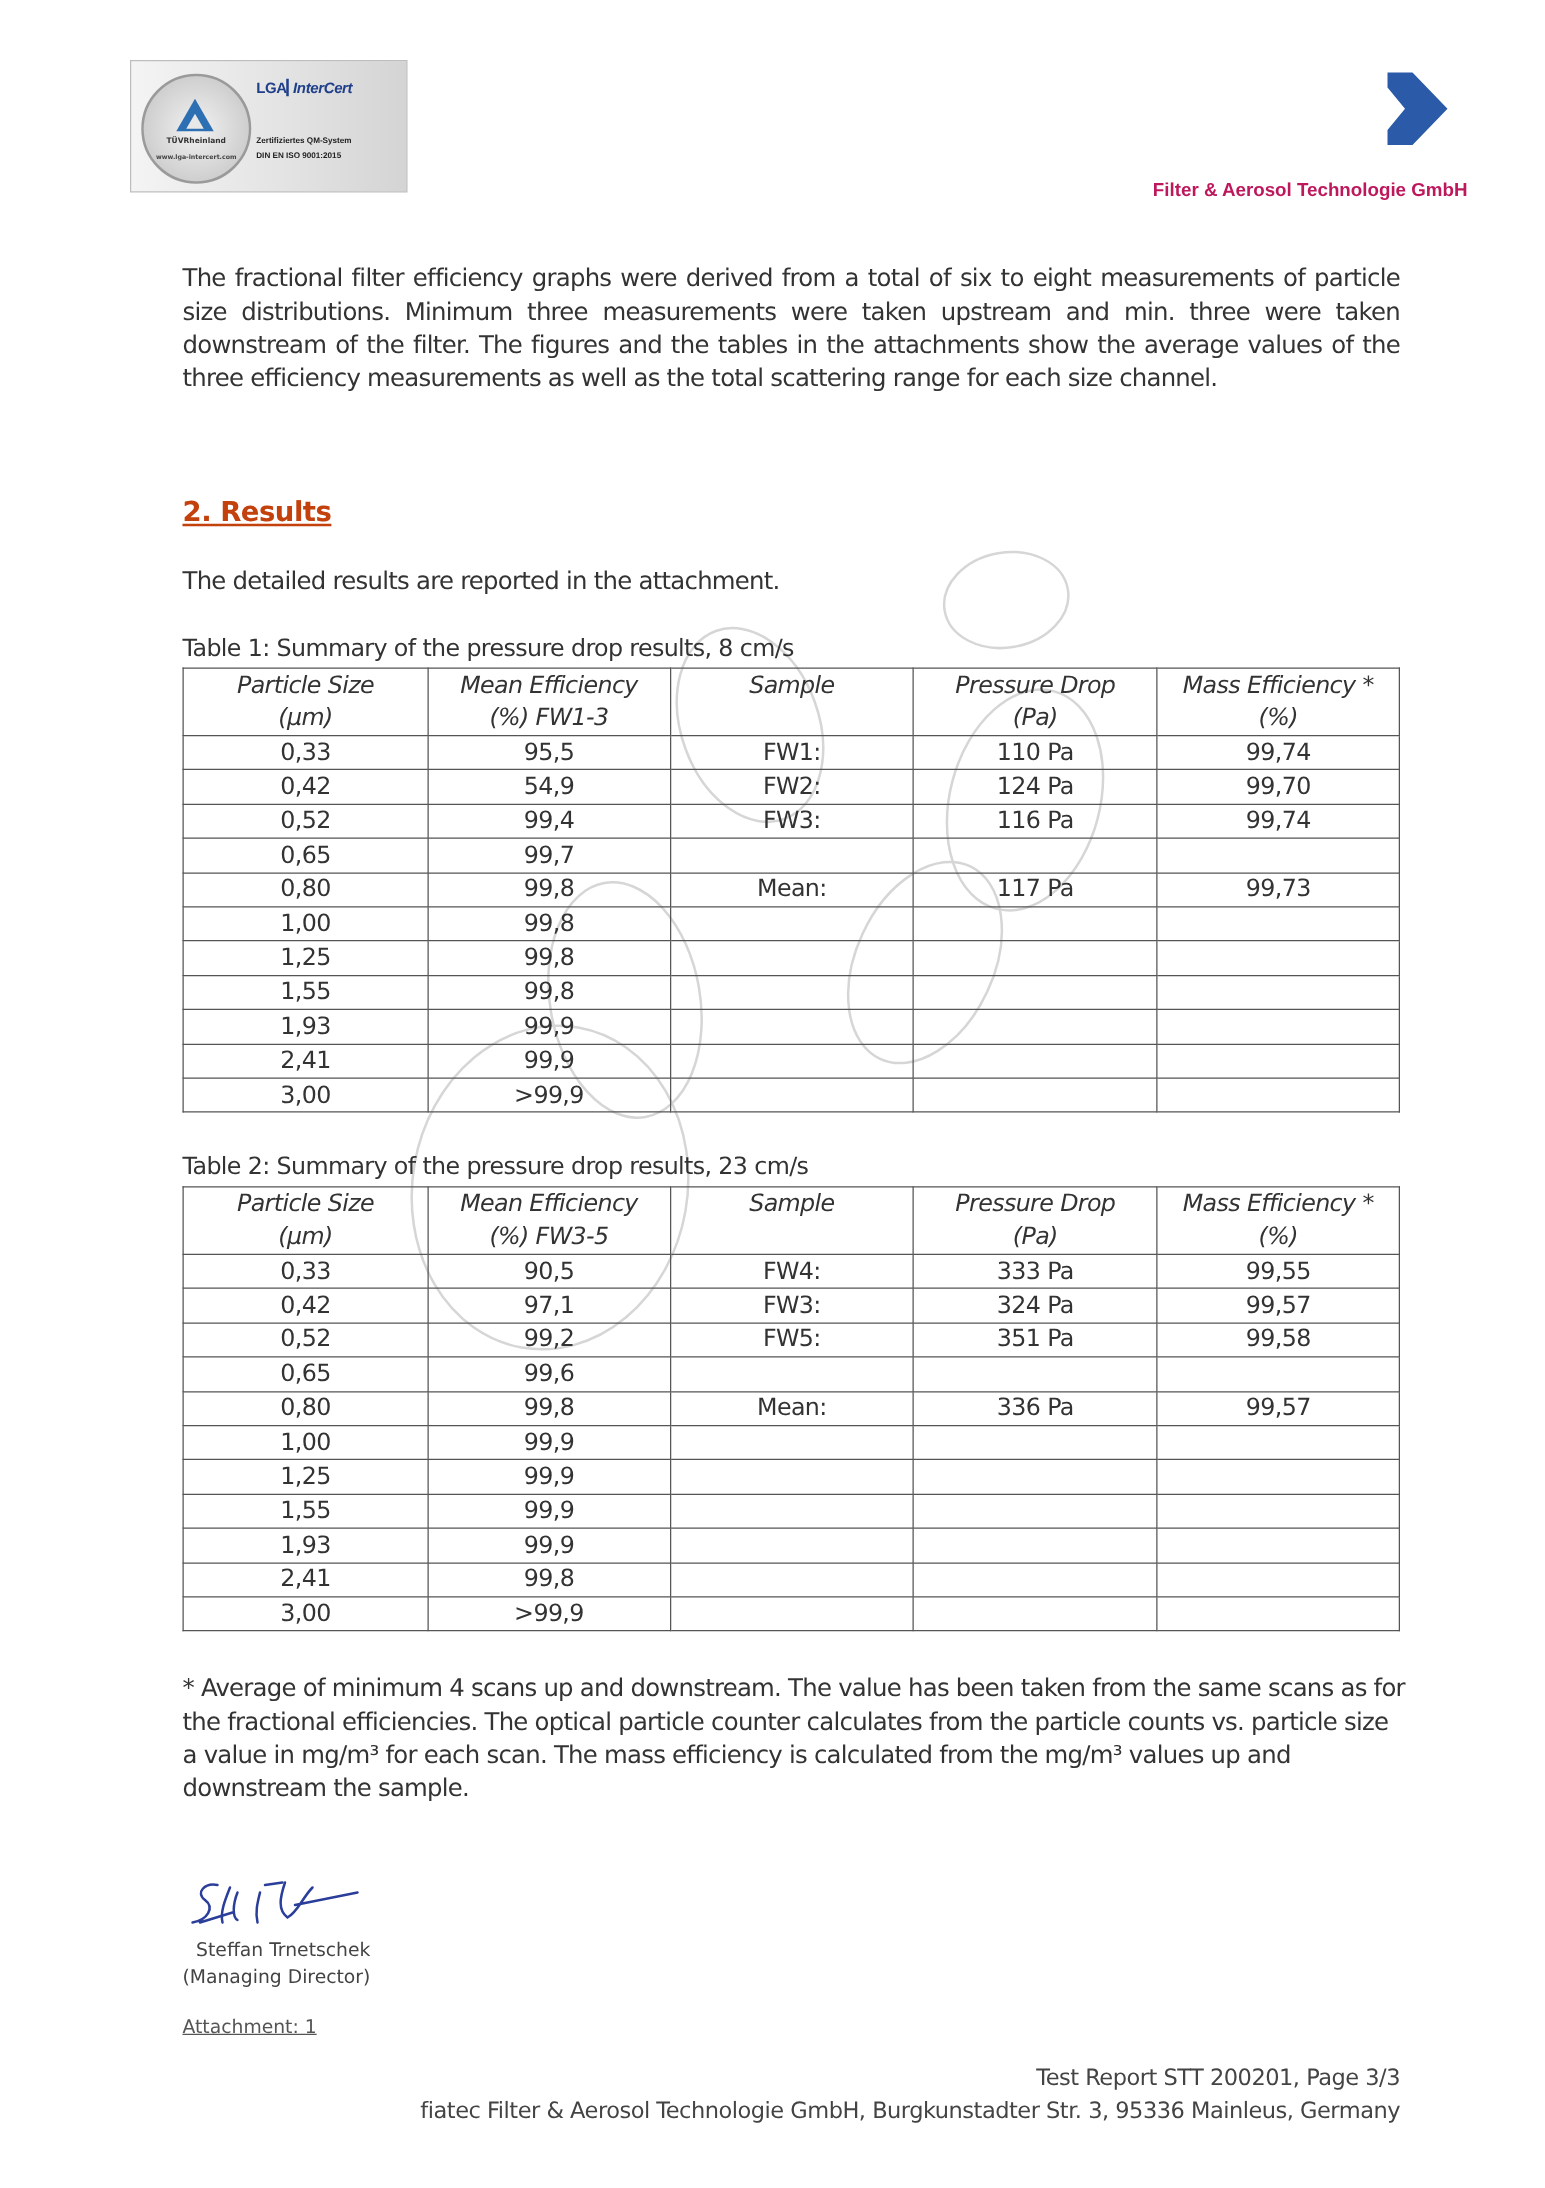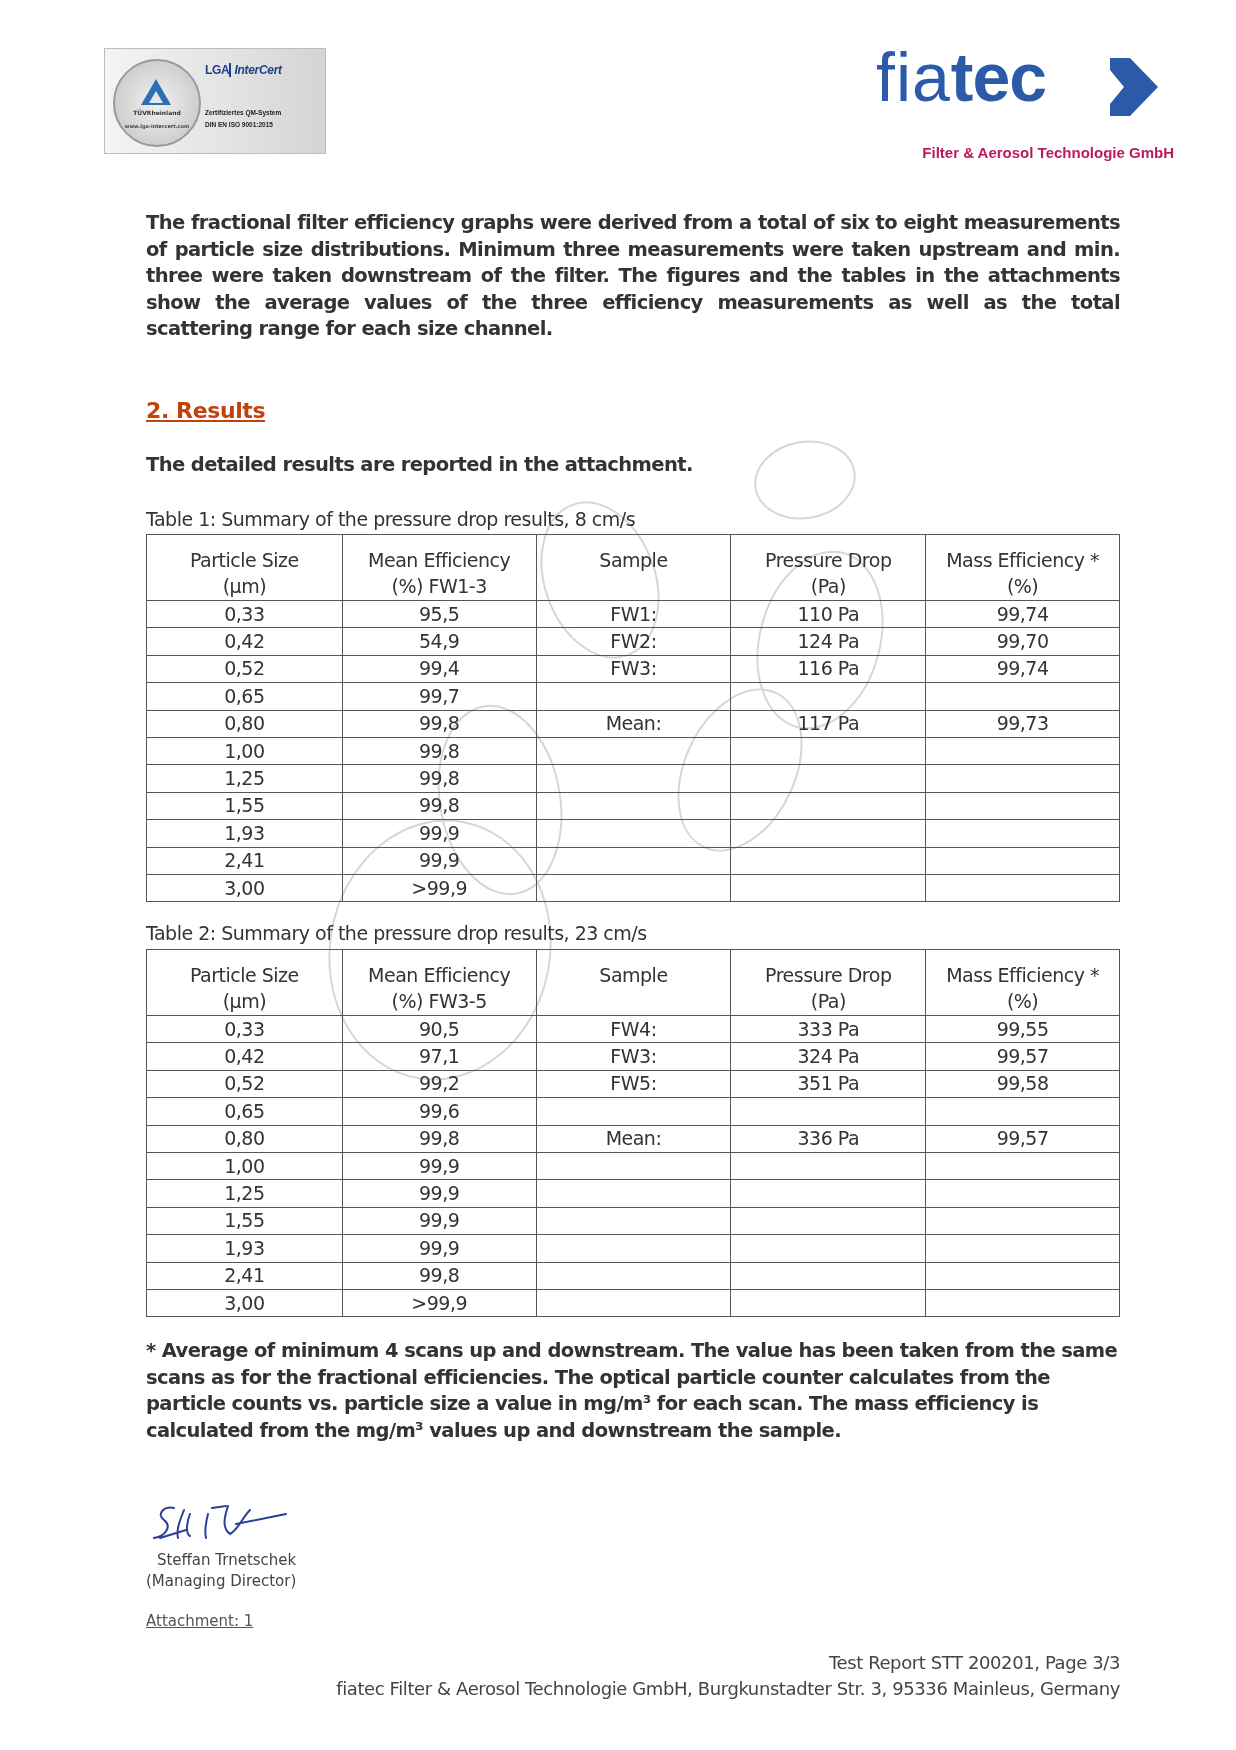--- a/index.html
+++ b/index.html
@@ -57,21 +57,21 @@
     .fiatec-arrow { position: absolute; left: 232px; top: 10px; width: 52px; height: 62px; }
     .fiatec-sub {
       position: absolute; right: 2px; top: 98px; font-family: "Liberation Sans", sans-serif;
       font-size: 15px; font-weight: bold; color: #be185d; white-space: nowrap;
     }
 
     
     .para {
       position: absolute; left: 146px; width: 974px; font-size: 19.5px; line-height: 26.6px;
       color: #333; font-family: "DejaVu Sans", sans-serif; letter-spacing: -0.6px;
-      text-align: justify; font-weight: 700;
+      text-align: justify; font-weight: 400;
     }
     .intro { top: 210px; }
     .heading {
       position: absolute; left: 146px; top: 398px; font-size: 22px; font-weight: bold;
       text-decoration: underline; color: #c2410c; letter-spacing: -0.4px;
     }
     .detail { top: 452px; }
 
     .caption {
       position: absolute; left: 146px; font-size: 19px; color: #333; letter-spacing: -0.5px;
@@ -80,21 +80,21 @@
     .cap2 { top: 922px; }
 
     table.results {
       position: absolute; left: 146px; width: 974px; border-collapse: collapse;
       font-size: 19px; color: #333; letter-spacing: -0.5px;
     }
     table.results td, table.results th {
       border: 1.5px solid #555; text-align: center; padding: 0; font-weight: normal;
       height: 26.4px; line-height: 25px;
     }
-    table.results th { height: 53px; line-height: 26px; vertical-align: top; padding-top: 12px; }
+    table.results th { height: 53px; line-height: 26px; vertical-align: top; padding-top: 0; font-style: italic; }
     .t1 { top: 534px; }
     .t2 { top: 949px; }
     col.c1 { width: 196px; } col.c2 { width: 194px; } col.c3 { width: 195px; }
     col.c4 { width: 195px; } col.c5 { width: 194px; }
 
     .footnote { top: 1338px; text-align: left; width: 980px; line-height: 26.6px; }
 
     .signature { position: absolute; left: 146px; top: 1500px; width: 150px; height: 50px; }
     .signer {
       position: absolute; left: 146px; top: 1550px; font-size: 15px; line-height: 21px; color: #444; text-align: right;
@@ -133,23 +133,20 @@
     <div class="url">www.lga-intercert.com</div>
   </div>
   <div class="cert-brand">
     <span>LGA</span><span class="ic">InterCert</span>
   </div>
   <div class="cert-line1">Zertifiziertes QM-System</div>
   <div class="cert-line2">DIN EN ISO 9001:2015</div>
 </div>
 
 <div class="fiatec-logo">
-  <div class="fiatec-word">
-    <span>fia</span><span class="bold">tec</span>
-  </div>
   <svg class="fiatec-arrow" viewBox="0 0 52 62">
     <polygon points="2,2 22,2 50,31 22,60 2,60 2,48 16,31 2,14" fill="#2a5aa8"></polygon>
   </svg>
   <div class="fiatec-sub">Filter &amp; Aerosol Technologie GmbH</div>
 </div>
 
 <p class="para intro" style="margin:0;">The fractional filter efficiency graphs were derived from a total of six to eight measurements of particle size distributions. Minimum three measurements were taken upstream and min. three were taken downstream of the filter. The figures and the tables in the attachments show the average values of the three efficiency measurements as well as the total scattering range for each size channel.</p>
 
 <div class="heading">2. Results</div>
 

